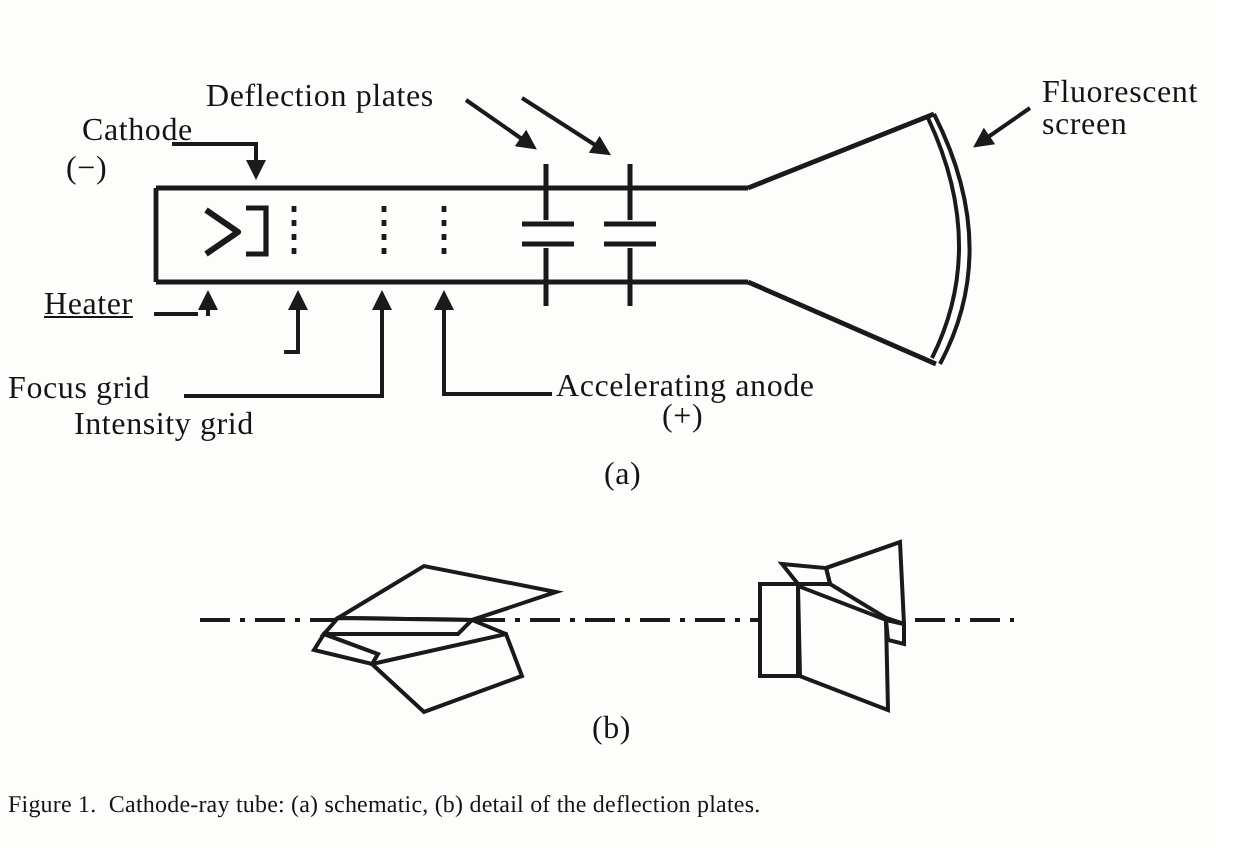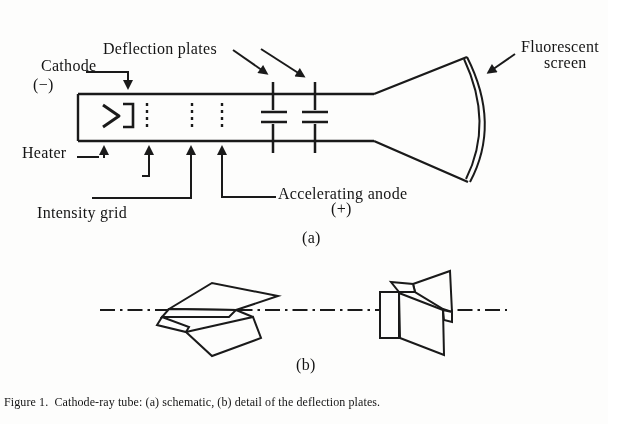--- a/index.html
+++ b/index.html
@@ -82,24 +82,25 @@
     <path class="paper" stroke-width="2" d="M399,293 L443,310 L444,355 L400,338 Z"></path>
     <path class="paper" stroke-width="2" d="M443,310 L452,312 L452,322 L444,320 Z"></path>
   </svg>
 
   <div class="lbl" style="left:103px;top:41px;">Deflection plates</div>
 
   <div class="lbl" style="left:17px;top:58px;margin-left:24px;">Cathode</div>
   <div class="lbl" style="left:33px;top:77px;">(−)</div>
 
   <div class="lbl" style="left:521px;top:39px;text-align:center;">Fluorescent</div>
-  <div class="lbl" style="left:521px;top:55px;margin-left:23px;">screen</div>
+  <div class="lbl" style="left:521px;top:55px;">screen</div>
 
-  <div class="lbl" style="left:22px;top:145px;">Heater</div>
+  <div class="lbl" style="left:22px;top:145px;text-decoration:underline;">Heater</div>
   <div class="lbl" style="left:37px;top:164px;margin-top:41px;">Intensity grid</div>
+  <div class="lbl" style="left:4px;top:187px;">Focus grid</div>
   <div class="lbl" style="left:278px;top:186px;text-align:right;">Accelerating anode</div>
   <div class="lbl" style="left:331px;top:201px;">(+)</div>
 
   <div class="lbl" style="left:302px;top:230px;">(a)</div>
   <div class="lbl" style="left:296px;top:357px;">(b)</div>
 
   <div class="caption">Figure 1.  Cathode-ray tube: (a) schematic, (b) detail of the deflection plates.</div>
 
 </div>
 

